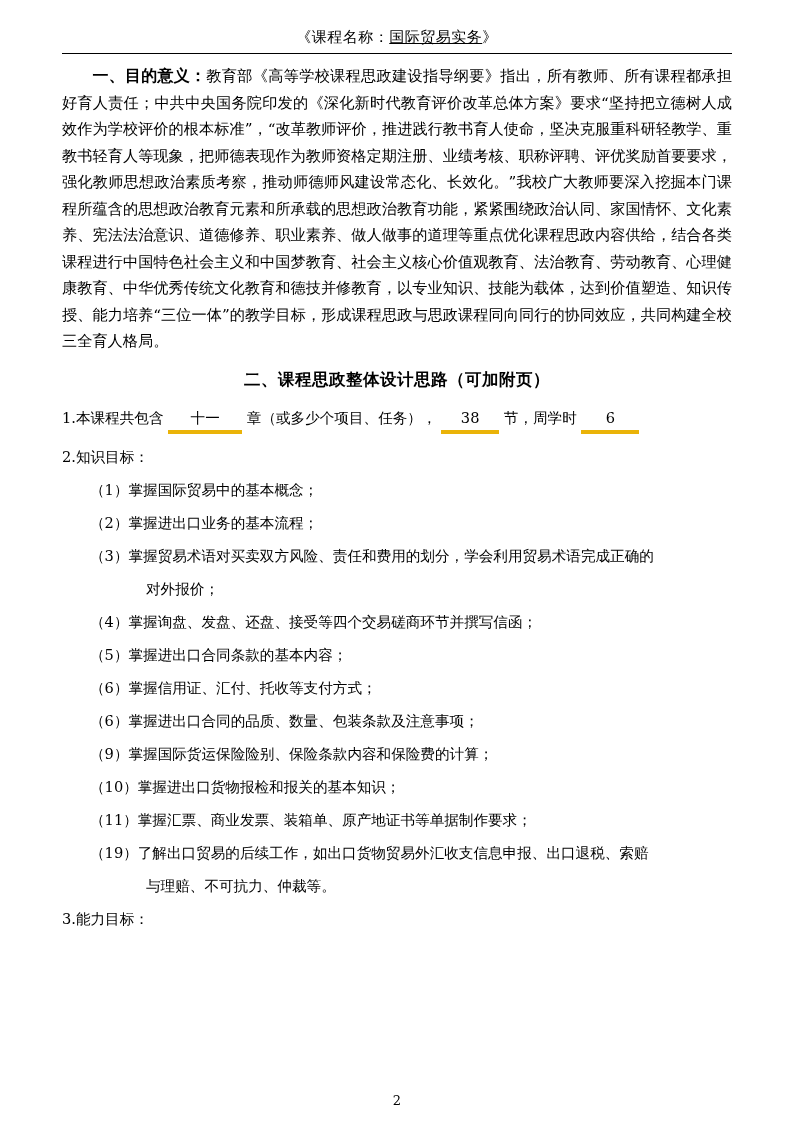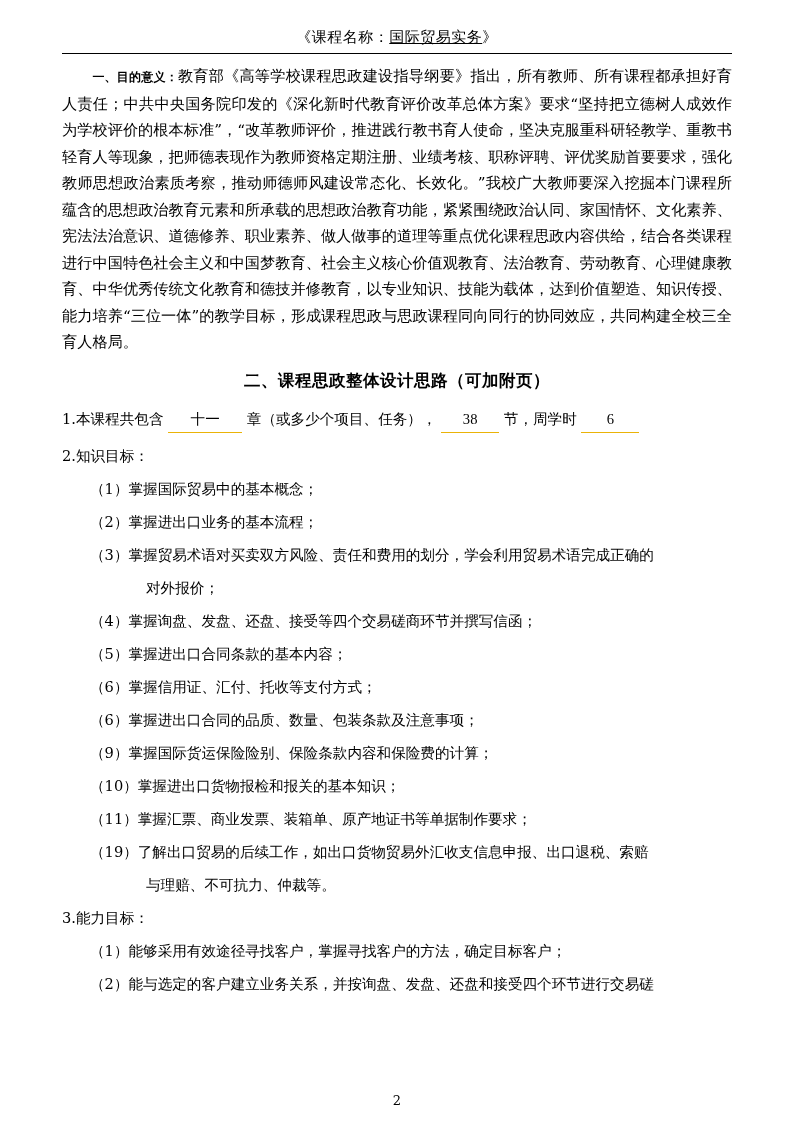--- a/index.html
+++ b/index.html
@@ -41,43 +41,42 @@
     line-height: 26.5px;
     text-align: justify;
     text-justify: inter-ideograph;
     margin: 0 0 4px 0;
   }
   .para.indent {
     text-indent: 2em;
   }
   .sec-title {
     font-weight: bold;
-    font-size: 12px;
+    font-size: 16px;
   }
   .sec-heading {
     font-family: "DejaVu Serif", "Liberation Serif", serif;
     font-weight: bold;
     font-size: 16.5px;
     text-align: center;
     margin: 14px 0 14px 0;
     letter-spacing: 0.5px;
   }
   .line-item {
     font-family: "DejaVu Serif", "Liberation Serif", serif;
     font-size: 14.6px;
     line-height: 25px;
     margin: 0 0 10px 0;
   }
   .fill {
     display: inline-block;
     min-width: 62px;
     text-align: center;
-    border-bottom: 1px solid #eab308;
+    border-bottom: 4px solid #eab308;
     padding: 0 6px;
-    font-family: Liberation Serif, serif;
   }
   .fill.narrow {
     min-width: 46px;
   }
   .list {
     margin: 0;
     padding: 0;
   }
   .list-item {
     font-family: "DejaVu Serif", "Liberation Serif", serif;
@@ -147,20 +146,16 @@
     <div class="list-item">（6）掌握进出口合同的品质、数量、包装条款及注意事项；</div>
     <div class="list-item">（9）掌握国际货运保险险别、保险条款内容和保险费的计算；</div>
     <div class="list-item">（10）掌握进出口货物报检和报关的基本知识；</div>
     <div class="list-item">（11）掌握汇票、商业发票、装箱单、原产地证书等单据制作要求；</div>
     <div class="list-item">（19）了解出口贸易的后续工作，如出口货物贸易外汇收支信息申报、出口退税、索赔</div>
     <div class="list-item cont">与理赔、不可抗力、仲裁等。</div>
   </div>
 
   <div class="group-label">3.能力目标：</div>
 
-  <div class="list">
-    <div class="list-item">（1）能够采用有效途径寻找客户，掌握寻找客户的方法，确定目标客户；</div>
-    <div class="list-item">（2）能与选定的客户建立业务关系，并按询盘、发盘、还盘和接受四个环节进行交易磋</div>
-  </div>
 
   <div class="page-number">2</div>
 
 </div>
 
 </body></html>

